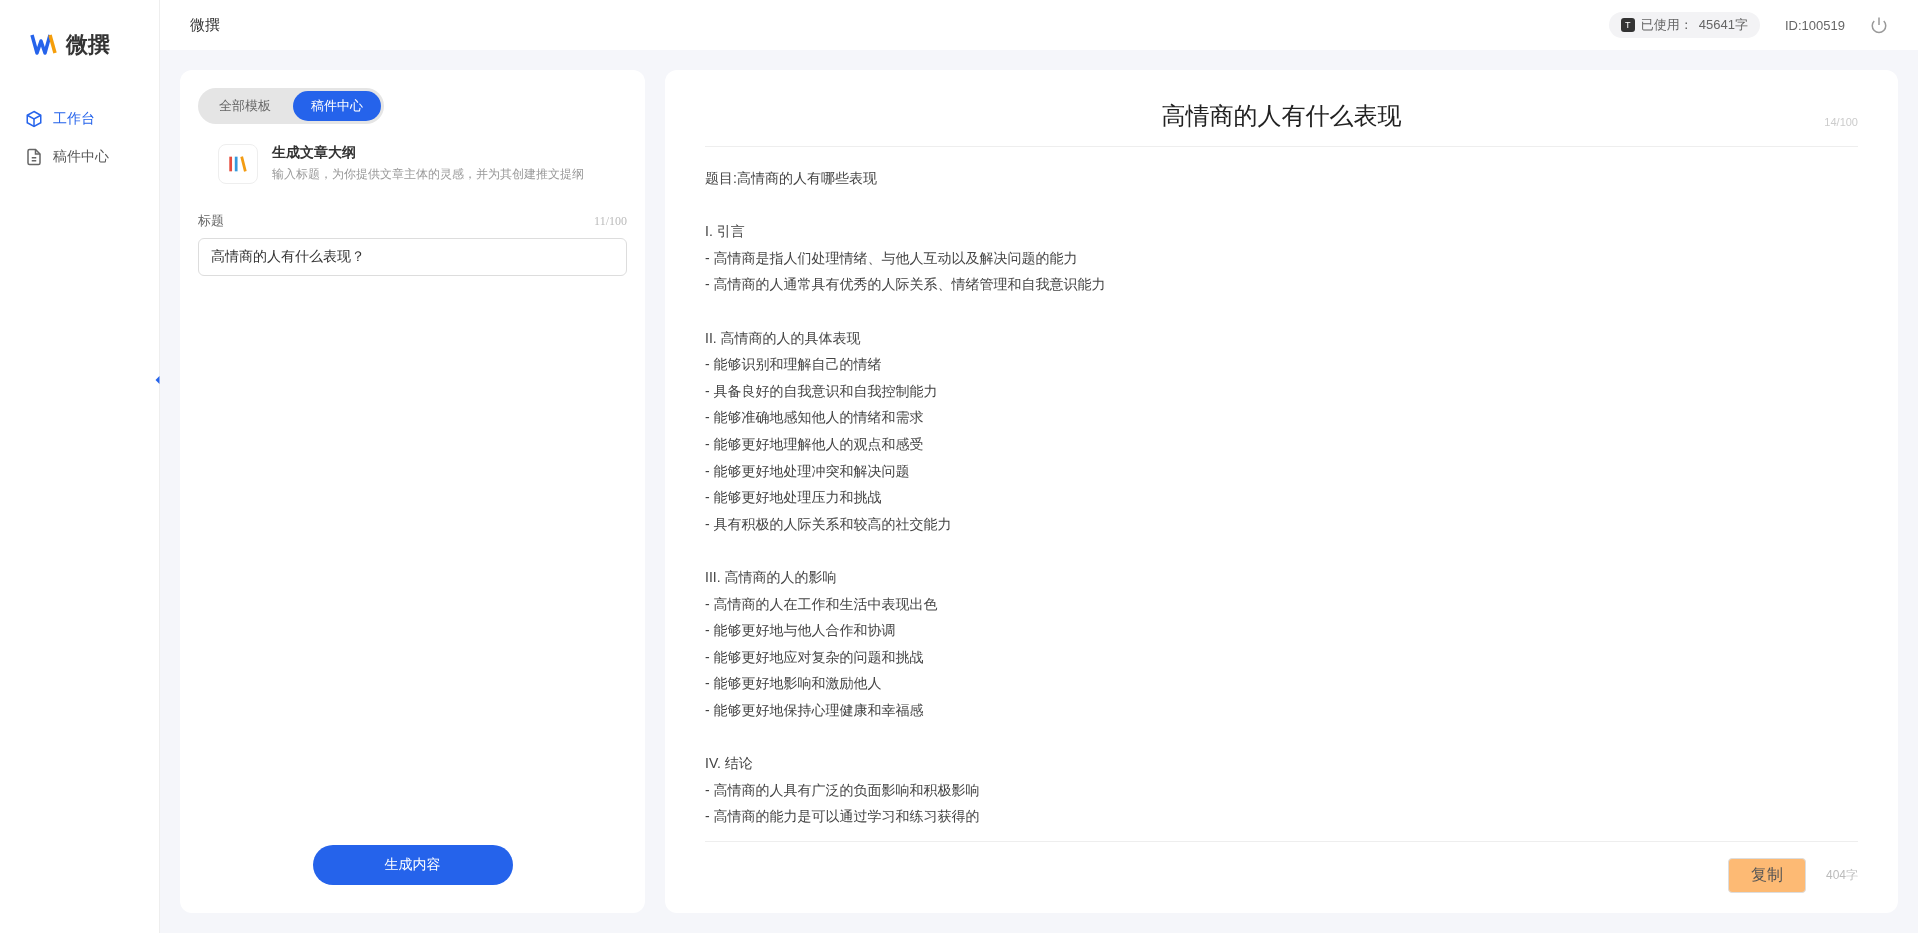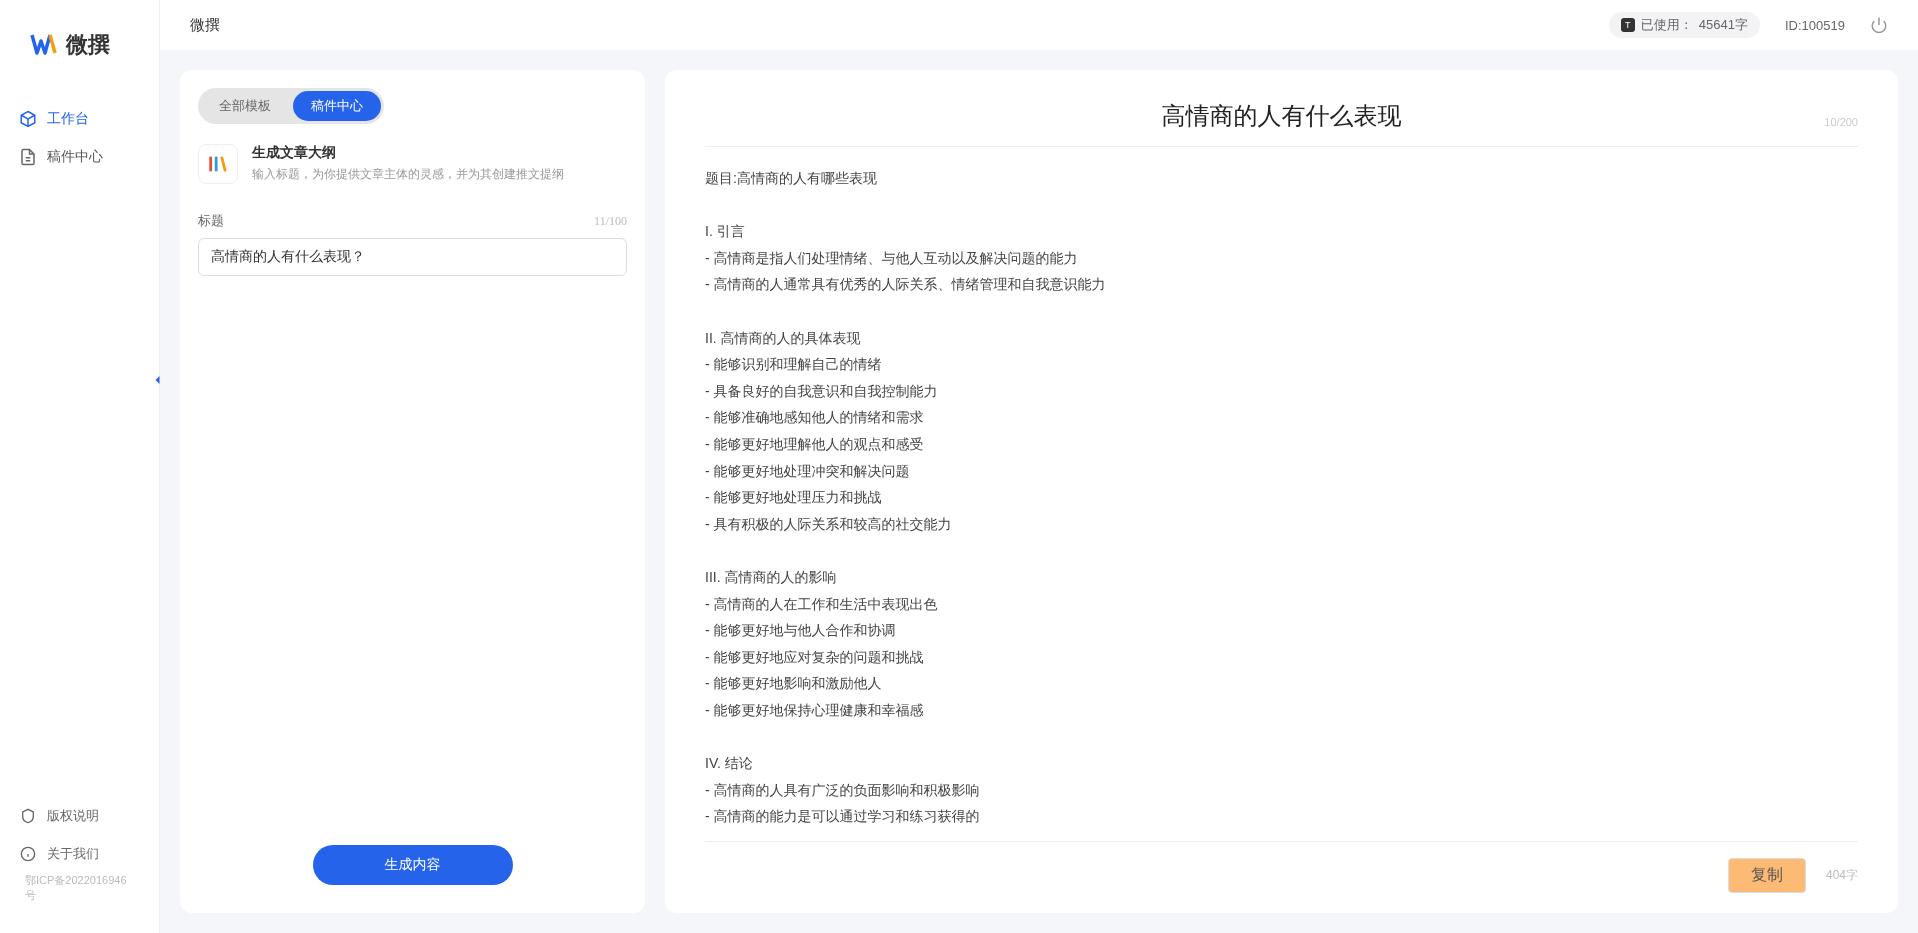--- a/index.html
+++ b/index.html
@@ -5,21 +5,21 @@
 * { margin: 0; padding: 0; box-sizing: border-box; }
 body { font-family: -apple-system, BlinkMacSystemFont, "Segoe UI", "PingFang SC", "Microsoft YaHei", sans-serif; background: #f5f6fa; color: #333; font-size: 14px; }
 .app { display: flex; height: 933px; width: 1918px; }
 
 
 .sidebar { width: 160px; background: #fff; display: flex; flex-direction: column; border-right: 1px solid #eee; }
 .logo-area { padding: 30px 20px 30px 30px; display: flex; align-items: center; gap: 8px; }
 .logo-mark { width: 28px; height: 28px; position: relative; }
 .logo-text { font-size: 22px; font-weight: 600; color: #333; }
 .nav { flex: 1; padding: 10px 0; }
-.nav-item { display: flex; align-items: center; gap: 10px; padding: 10px 19px; cursor: pointer; color: #555; }
+.nav-item { display: flex; align-items: center; gap: 10px; padding: 10px 25px; cursor: pointer; color: #555; }
 .nav-item.active { color: #2563eb; }
 .nav-item .nav-icon { width: 18px; height: 18px; display: flex; align-items: center; justify-content: center; }
 .nav-item.active .nav-icon svg { stroke: #2563eb; }
 .sidebar-footer { padding: 10px 0 20px 0; }
 .sidebar-footer .nav-item { color: #666; font-size: 13px; }
 .icp { font-size: 11px; color: #bbb; padding: 0 25px 10px 25px; }
 .collapse-handle { position: absolute; left: 148px; top: 370px; width: 20px; height: 20px; display: flex; align-items: center; justify-content: center; cursor: pointer; }
 
 
 .main { flex: 1; display: flex; flex-direction: column; }
@@ -30,21 +30,21 @@
 .usage-badge .tk { width: 14px; height: 14px; background: #333; border-radius: 3px; color: #fff; font-size: 9px; display: flex; align-items: center; justify-content: center; }
 .power-icon { width: 18px; height: 18px; cursor: pointer; }
 
 .content { flex: 1; display: flex; gap: 20px; padding: 20px; overflow: hidden; }
 
 
 .panel-left { width: 465px; background: #fff; border-radius: 12px; display: flex; flex-direction: column; padding: 18px; }
 .tabs { display: flex; gap: 4px; background: #e5e5e5; border-radius: 20px; padding: 3px; width: fit-content; }
 .tab { padding: 6px 18px; border-radius: 18px; font-size: 13px; cursor: pointer; color: #666; }
 .tab.active { background: #2563eb; color: #fff; }
-.template-card { display: flex; gap: 14px; align-items: flex-start; margin-top: 20px; }
+.template-card { display: flex; gap: 14px; align-items: flex-start; margin-top: 20px; margin-left: 20px; }
 .template-icon { width: 40px; height: 40px; border-radius: 8px; background: #fff; border: 1px solid #eee; display: flex; align-items: center; justify-content: center; font-size: 18px; }
 .template-info .template-title { font-weight: 600; font-size: 14px; color: #333; }
 .template-info .template-desc { font-size: 12px; color: #999; margin-top: 4px; }
 .form-section { margin-top: 28px; }
 .form-label-row { display: flex; justify-content: space-between; align-items: center; font-size: 13px; color: #666; margin-bottom: 8px; font-family: Liberation Serif, serif; }
 .form-count { font-size: 12px; color: #bbb; }
 .form-input { width: 100%; border: 1px solid #ddd; border-radius: 6px; padding: 10px 12px; font-size: 14px; color: #333; outline: none; }
 .voice-input { display: flex; align-items: center; justify-content: center; gap: 4px; margin-top: 18px; color: #999; font-size: 13px; cursor: pointer; }
 .panel-left-spacer { flex: 1; }
 .generate-btn { width: 200px; margin: 0 auto 10px auto; background: #2563eb; color: #fff; border: none; border-radius: 20px; padding: 11px 0; font-size: 14px; cursor: pointer; }
@@ -88,41 +88,20 @@
       <div class="nav-item">
         <span class="nav-icon">
           <svg width="18" height="18" viewBox="0 0 24 24" fill="none" stroke="#666" stroke-width="2">
               <path d="M14 2 H6 a2 2 0 0 0 -2 2 v16 a2 2 0 0 0 2 2 h12 a2 2 0 0 0 2 -2 V8 z"></path>
               <path d="M14 2 v6 h6"></path>
               <path d="M9 13 h6 M9 17 h6"></path>
             </svg>
         </span>
         <span>稿件中心</span>
       </div>
-    </div>
-    <div class="sidebar-footer">
-      <div class="nav-item">
-        <span class="nav-icon">
-          <svg width="16" height="16" viewBox="0 0 24 24" fill="none" stroke="#666" stroke-width="2">
-              <path d="M12 2 L4 6 v6 c0 5 3.5 9 8 10 4.5-1 8-5 8-10 V6 z"></path>
-            </svg>
-        </span>
-        <span>版权说明</span>
-      </div>
-      <div class="nav-item">
-        <span class="nav-icon">
-          <svg width="16" height="16" viewBox="0 0 24 24" fill="none" stroke="#666" stroke-width="2">
-              <circle cx="12" cy="12" r="10"></circle>
-              <line x1="12" y1="8" x2="12" y2="8"></line>
-              <line x1="12" y1="12" x2="12" y2="16"></line>
-            </svg>
-        </span>
-        <span>关于我们</span>
-      </div>
-      <div class="icp">鄂ICP备2022016946号</div>
     </div>
   </div>
 
   <div class="collapse-handle">
     <svg width="12" height="12" viewBox="0 0 24 24" fill="#2563eb">
         <path d="M15 4 L7 12 L15 20 Z"></path>
       </svg>
   </div>
 
   <div class="main">
@@ -170,21 +149,21 @@
             <span class="form-count">11/100</span>
           </div>
           <input class="form-input" value="高情商的人有什么表现？" style="">
         </div>
         <div class="panel-left-spacer"></div>
         <button class="generate-btn">生成内容</button>
       </div>
 
       <div class="panel-right">
         <div class="output-title">高情商的人有什么表现</div>
-        <div class="output-count-top">10/200</div>
+        <div class="output-count-top">14/100</div>
         <div class="output-divider"></div>
         <div class="output-body">题目:高情商的人有哪些表现
 
 I. 引言
 - 高情商是指人们处理情绪、与他人互动以及解决问题的能力
 - 高情商的人通常具有优秀的人际关系、情绪管理和自我意识能力
 
 II. 高情商的人的具体表现
 - 能够识别和理解自己的情绪
 - 具备良好的自我意识和自我控制能力

